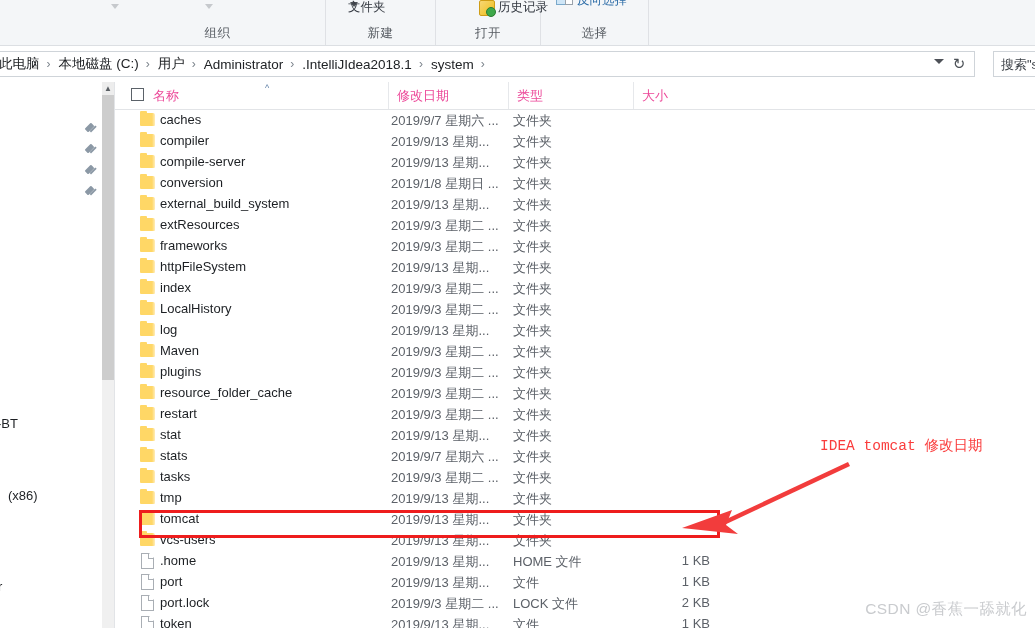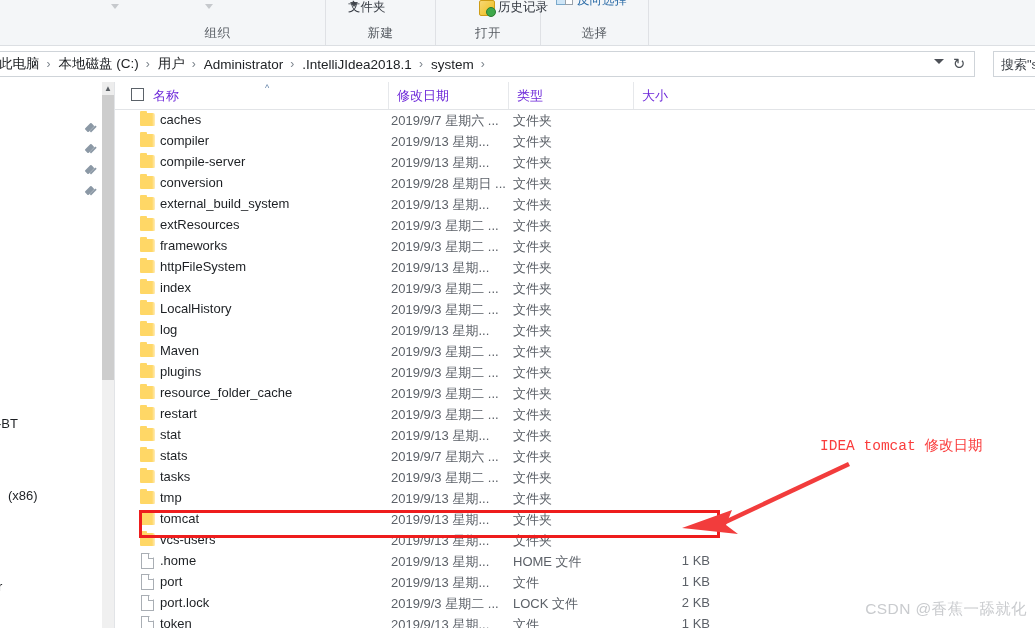--- a/index.html
+++ b/index.html
@@ -151,21 +151,21 @@
 
   
   .list-header {
     position: absolute; left: 115px; top: 82px; width: 920px; height: 28px;
     border-bottom: 1px solid #e2e4e7;
     box-sizing: border-box;
     background: #ffffff;
   }
   .hcell {
     position: absolute; top: 0; height: 27px;
-    font-size: 13px; color: #6d28d9;
+    font-size: 13px; color: #ec4899;
     display: flex; align-items: center;
     box-sizing: border-box;
     border-left: 1px solid #e6e8eb;
     padding-left: 8px;
   }
   .hcell.first { border-left: none; }
   .hsort {
     position: absolute; font-size: 9px; color: #5e7fa6;
   }
   .selall-box {
@@ -368,21 +368,21 @@
       <div class="row" style="top: 42px;">
         <span class="ico-folder"></span>
         <span class="nm">compile-server</span>
         <span class="dt">2019/9/13 星期...</span>
         <span class="tp">文件夹</span>
         <span class="sz"></span>
       </div>
       <div class="row" style="top: 63px;">
         <span class="ico-folder"></span>
         <span class="nm">conversion</span>
-        <span class="dt">2019/9/28 星期日 ...</span>
+        <span class="dt">2019/1/8 星期日 ...</span>
         <span class="tp">文件夹</span>
         <span class="sz"></span>
       </div>
       <div class="row" style="top: 84px;">
         <span class="ico-folder"></span>
         <span class="nm">external_build_system</span>
         <span class="dt">2019/9/13 星期...</span>
         <span class="tp">文件夹</span>
         <span class="sz"></span>
       </div>

